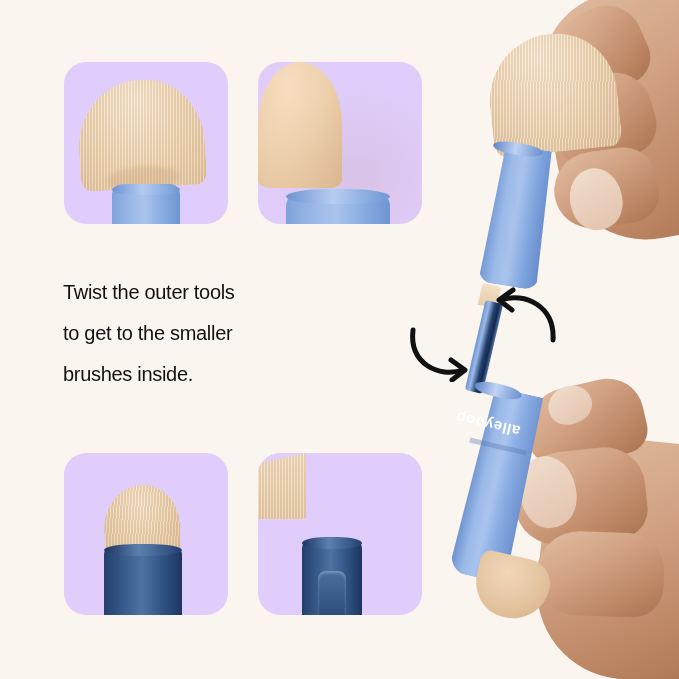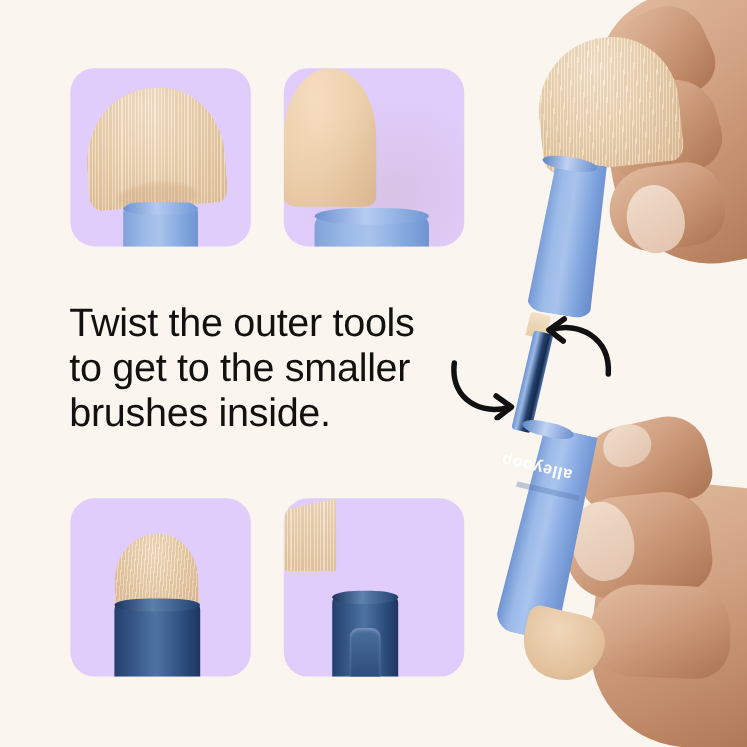--- a/index.html
+++ b/index.html
@@ -121,21 +121,21 @@
   #br-ferr:after{
     content:"";position:absolute;left:16px;top:30px;width:28px;height:48px;
     border-radius:8px 8px 0 0;
     background:linear-gradient(180deg,#4a6f9e,#2b4a78);
     box-shadow:inset 0 2px 3px rgba(255,255,255,.28);
   }
 
   
   #headline{
     position:absolute;left:63px;top:272px;width:360px;
-    font-size:36px;line-height:41px;
+    font-size:20px;line-height:41px;
     font-weight:500;letter-spacing:-.3px;
     color:#13110f;
     white-space:pre-line;
   }
 
   
   #twist-arrows{position:absolute;left:405px;top:282px;width:160px;height:100px;}
 
   
   #center-tool{position:absolute;left:455px;top:285px;width:80px;height:130px;}

